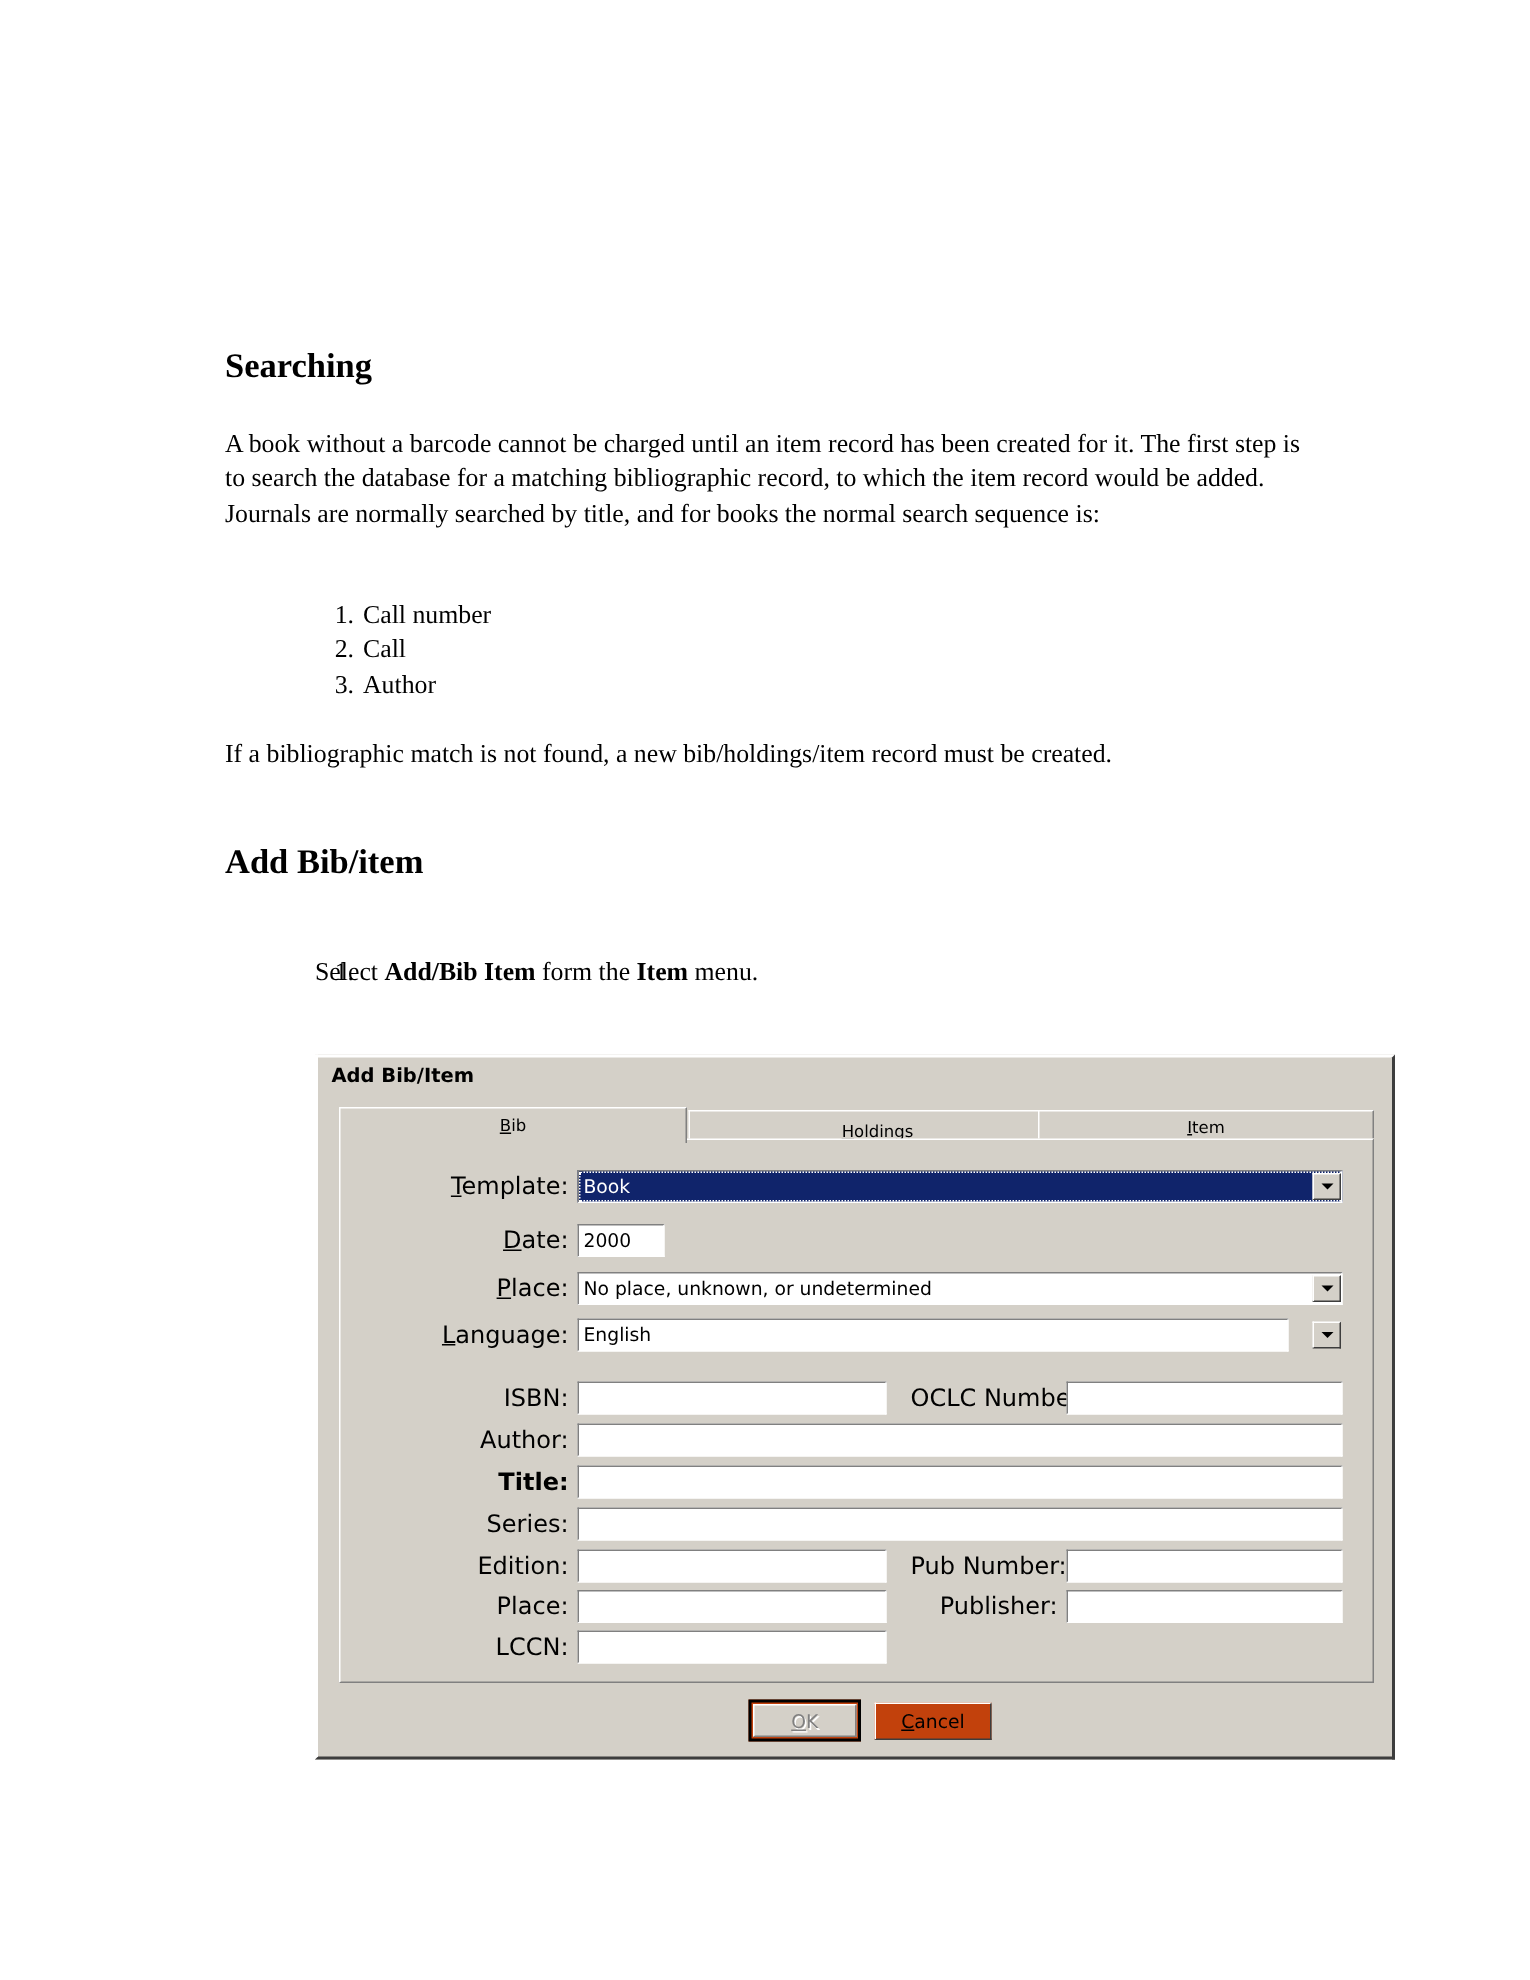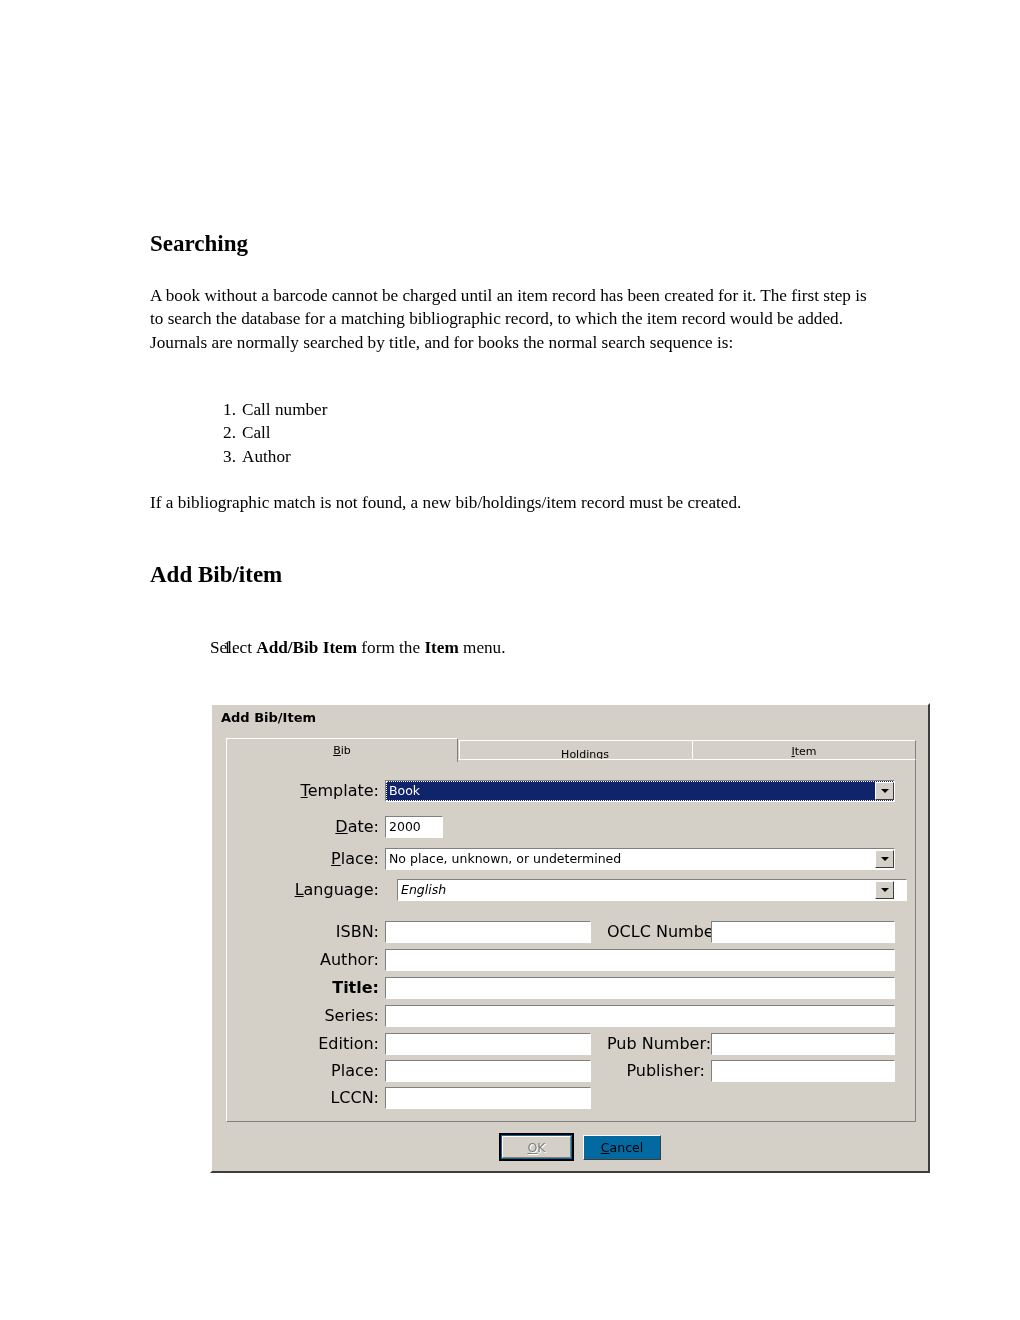--- a/index.html
+++ b/index.html
@@ -244,21 +244,21 @@
     width: 0; height: 0;
     border-left: 4px solid transparent;
     border-right: 4px solid transparent;
     border-top: 4px solid #000000;
   }
 
   
   .btn {
     position: absolute;
     height: 26px;
-    background: #0369a1;
+    background: #c2410c;
     border-top: 1px solid #ffffff;
     border-left: 1px solid #ffffff;
     border-right: 1px solid #3d3d3d;
     border-bottom: 1px solid #3d3d3d;
     box-sizing: border-box;
     display: flex;
     align-items: center;
     justify-content: center;
     font-size: 12.5px;
     color: #000000;
@@ -347,21 +347,21 @@
       <div class="frow" style="left:0; top:88px; width:688px;">
         <span class="flabel" style="left:20px; width:132px;"><span class="acc">P</span><span>lace:</span></span>
         <div class="finput" style="left:158px; width:510px;"><span>No place, unknown, or undetermined</span></div>
         <div class="combo-btn" style="left:648px;">
             <span class="arrow"></span>
           </div>
       </div>
 
       <div class="frow" style="left:0; top:119px; width:688px;">
         <span class="flabel" style="left:20px; width:132px;"><span class="acc">L</span><span>anguage:</span></span>
-        <div class="finput" style="left:170px; width:510px;font-style:italic;"><span>English</span></div>
+        <div class="finput" style="left:158px; width:474px;"><span>English</span></div>
         <div class="combo-btn" style="left:648px;">
             <span class="arrow"></span>
           </div>
       </div>
 
       <div class="frow" style="left:0; top:161px; width:688px;">
         <span class="flabel" style="left:20px; width:132px;">ISBN:</span>
         <div class="finput" style="left:158px; width:206px;"><span></span></div>
         <span class="flabel" style="left:380px; width:98px;">OCLC Number:</span>
         <div class="finput" style="left:484px; width:184px;"><span></span></div>

